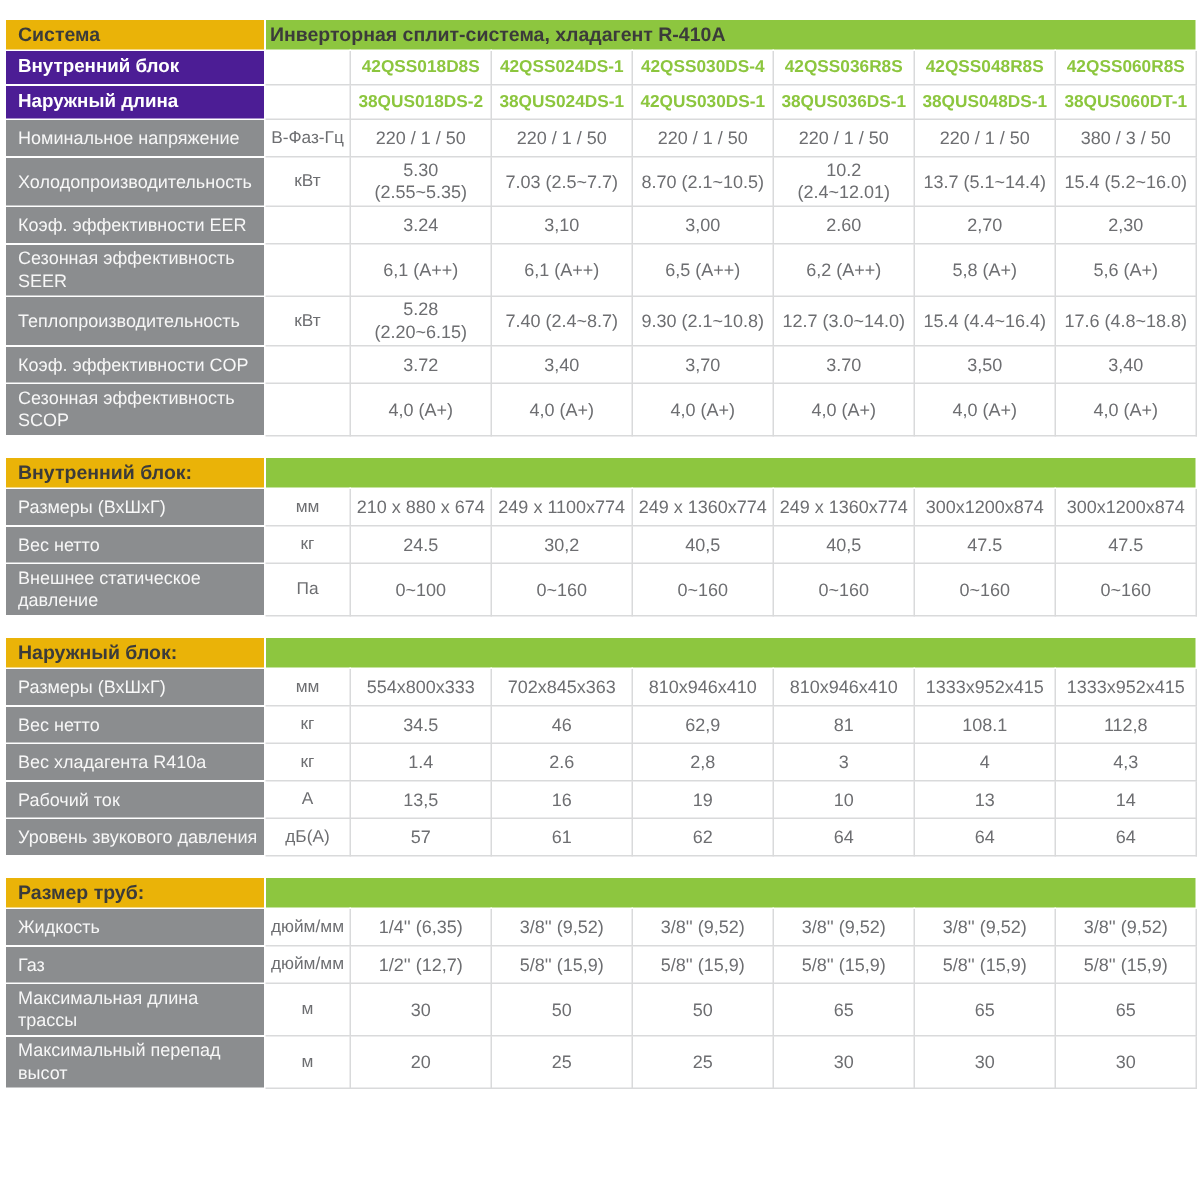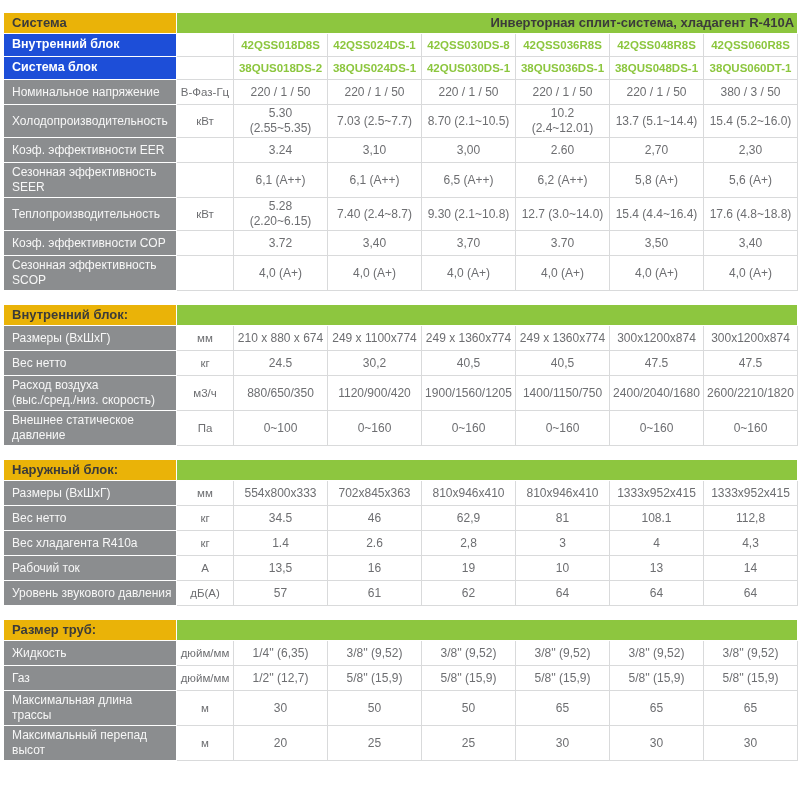--- a/index.html
+++ b/index.html
@@ -7,23 +7,23 @@
   .wrap{padding:12px 3px 0 3px;}
   table{border-collapse:collapse;table-layout:fixed;width:794px;margin:0 0 13px 0;}
   td{border:1px solid #d9dadb;background:#fff;color:#6d6e71;font-size:12px;
      text-align:center;vertical-align:middle;padding:1px 3px;line-height:1.25;height:20px;
      overflow:hidden;word-wrap:break-word;}
   td.lbl{background:#8b8d8f;color:#f7f7f7;text-align:left;padding:2px 4px 2px 8px;
      border-color:#fff;white-space:pre-line;font-size:12px;}
   td.unit{font-size:11.5px;margin-left:24px;}
   td.sec{background:#eab308;color:#3b3b3a;font-weight:bold;text-align:left;
      padding-left:8px;border-color:#fff;font-size:13px;height:18px;}
-  td.secrest{background:#8dc63f;color:#3b3b3a;font-weight:bold;text-align:right;
+  td.secrest{background:#8dc63f;color:#3b3b3a;font-weight:bold;text-align:left;
      border-color:#fff;font-size:13px;height:18px;}
-  td.dark{background:#1d4ed8;color:#ffffff;font-weight:bold;text-align:left;
+  td.dark{background:#4c1d95;color:#ffffff;font-weight:bold;text-align:left;
      padding-left:8px;border-color:#fff;font-size:12.5px;}
   td.model{color:#8cc63e;font-weight:bold;font-size:11.5px;}
 </style>
 </head>
 <body>
 
 <div class="wrap">
   <div id="tables">
       <table>
         <colgroup>
@@ -39,27 +39,27 @@
         <tbody>
           <tr>
             <td class="sec">Система</td>
             <td class="secrest" colspan="7">Инверторная сплит-система, хладагент R-410A</td>
           </tr>
           <tr>
             <td class="dark">Внутренний блок</td>
             <td class="unit"></td>
             <td class="model">42QSS018D8S</td>
             <td class="model">42QSS024DS-1</td>
-            <td class="model">42QSS030DS-8</td>
+            <td class="model">42QSS030DS-4</td>
             <td class="model">42QSS036R8S</td>
             <td class="model">42QSS048R8S</td>
             <td class="model">42QSS060R8S</td>
           </tr>
           <tr>
-            <td class="dark">Система блок</td>
+            <td class="dark">Наружный длина</td>
             <td class="unit"></td>
             <td class="model">38QUS018DS-2</td>
             <td class="model">38QUS024DS-1</td>
             <td class="model">42QUS030DS-1</td>
             <td class="model">38QUS036DS-1</td>
             <td class="model">38QUS048DS-1</td>
             <td class="model">38QUS060DT-1</td>
           </tr>
           <tr>
             <td class="lbl">Номинальное напряжение</td>
@@ -163,31 +163,20 @@
           </tr>
           <tr>
             <td class="lbl">Вес нетто</td>
             <td class="unit">кг</td>
             <td>24.5</td>
             <td>30,2</td>
             <td>40,5</td>
             <td>40,5</td>
             <td>47.5</td>
             <td>47.5</td>
-          </tr>
-          <tr>
-            <td class="lbl">Расход воздуха
-(выс./сред./низ. скорость)</td>
-            <td class="unit">м3/ч</td>
-            <td>880/650/350</td>
-            <td>1120/900/420</td>
-            <td>1900/1560/1205</td>
-            <td>1400/1150/750</td>
-            <td>2400/2040/1680</td>
-            <td>2600/2210/1820</td>
           </tr>
           <tr>
             <td class="lbl">Внешнее статическое
 давление</td>
             <td class="unit">Па</td>
             <td>0~100</td>
             <td>0~160</td>
             <td>0~160</td>
             <td>0~160</td>
             <td>0~160</td>

